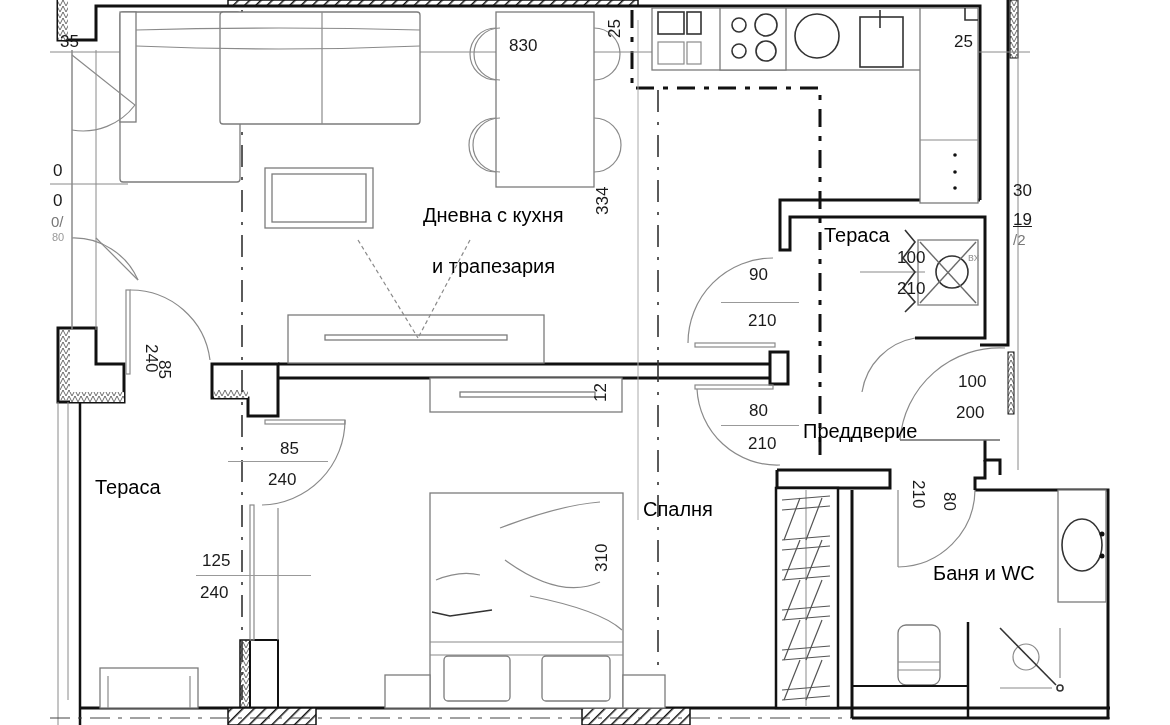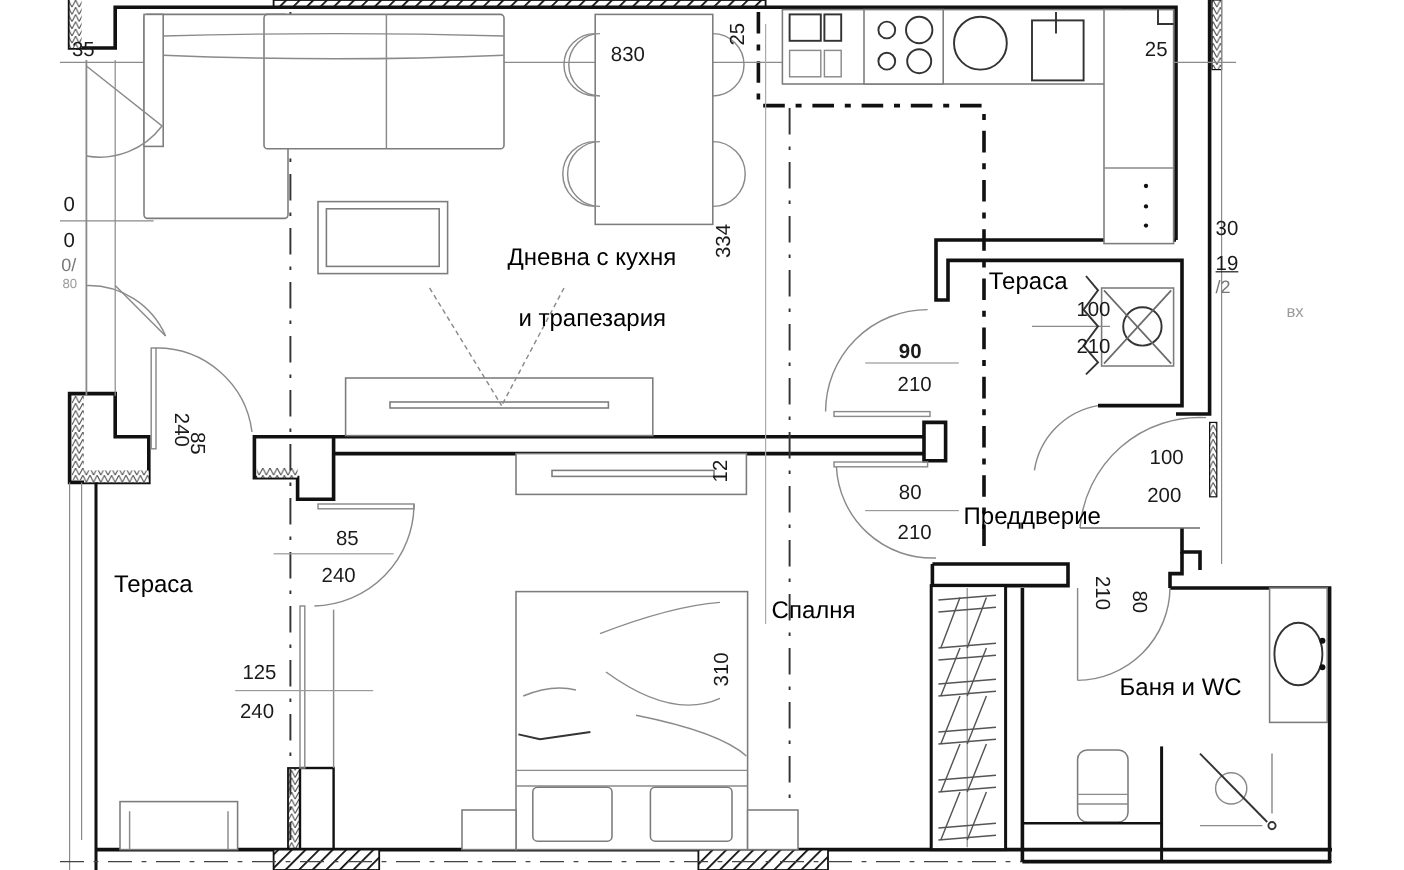--- a/index.html
+++ b/index.html
@@ -246,34 +246,34 @@
 <div class="lbl" style="left:592px; top:402px; transform-origin:left top; transform:rotate(-90deg);">12</div>
 <div class="lbl" style="left:593px; top:572px; transform-origin:left top; transform:rotate(-90deg);">310</div>
 
 <div class="lbl" style="left:53px; top:162px;">0</div>
 <div class="lbl" style="left:53px; top:192px;">0</div>
 <div class="lbl faint" style="left:51px; top:214px; font-size:15px; color:#777;">0/</div>
 <div class="lbl faint" style="left:52px; top:232px; font-size:11px;">80</div>
 <div class="lbl" style="left:1013px; top:182px;">30</div>
 <div class="lbl" style="left:1013px; top:211px;text-decoration:underline;">19</div>
 <div class="lbl faint" style="left:1013px; top:232px; font-size:15px; color:#777;">/2</div>
-<div class="lbl faint" style="left:1072px; top:252px; font-size:14px;">вх</div>
+<div class="lbl faint" style="left:968px; top:252px; font-size:11px;">вх</div>
 
 <div class="lbl" style="left:173px; top:360px; transform-origin:left top; transform:rotate(90deg);">85</div>
 <div class="lbl" style="left:160px; top:344px; transform-origin:left top; transform:rotate(90deg) translate(0,0);">240</div>
 
 <div class="lbl" style="left:280px; top:440px;">85</div>
 <div style="position:absolute; left:228px; top:461px; width:100px; border-top:1px solid #999;"></div>
 <div class="lbl" style="left:268px; top:471px;">240</div>
 
 <div class="lbl" style="left:202px; top:552px;">125</div>
 <div style="position:absolute; left:196px; top:575px; width:115px; border-top:1px solid #999;"></div>
 <div class="lbl" style="left:200px; top:584px;">240</div>
 
-<div class="lbl" style="left:749px; top:284px;font-weight:bold;">90</div>
+<div class="lbl" style="left:749px; top:266px;">90</div>
 <div style="position:absolute; left:721px; top:302px; width:78px; border-top:1px solid #999;"></div>
 <div class="lbl" style="left:748px; top:312px;">210</div>
 
 <div class="lbl" style="left:749px; top:402px;">80</div>
 <div style="position:absolute; left:721px; top:425px; width:78px; border-top:1px solid #999;"></div>
 <div class="lbl" style="left:748px; top:435px;">210</div>
 
 <div class="lbl" style="left:897px; top:249px;">100</div>
 <div class="lbl" style="left:897px; top:280px;">210</div>
 

